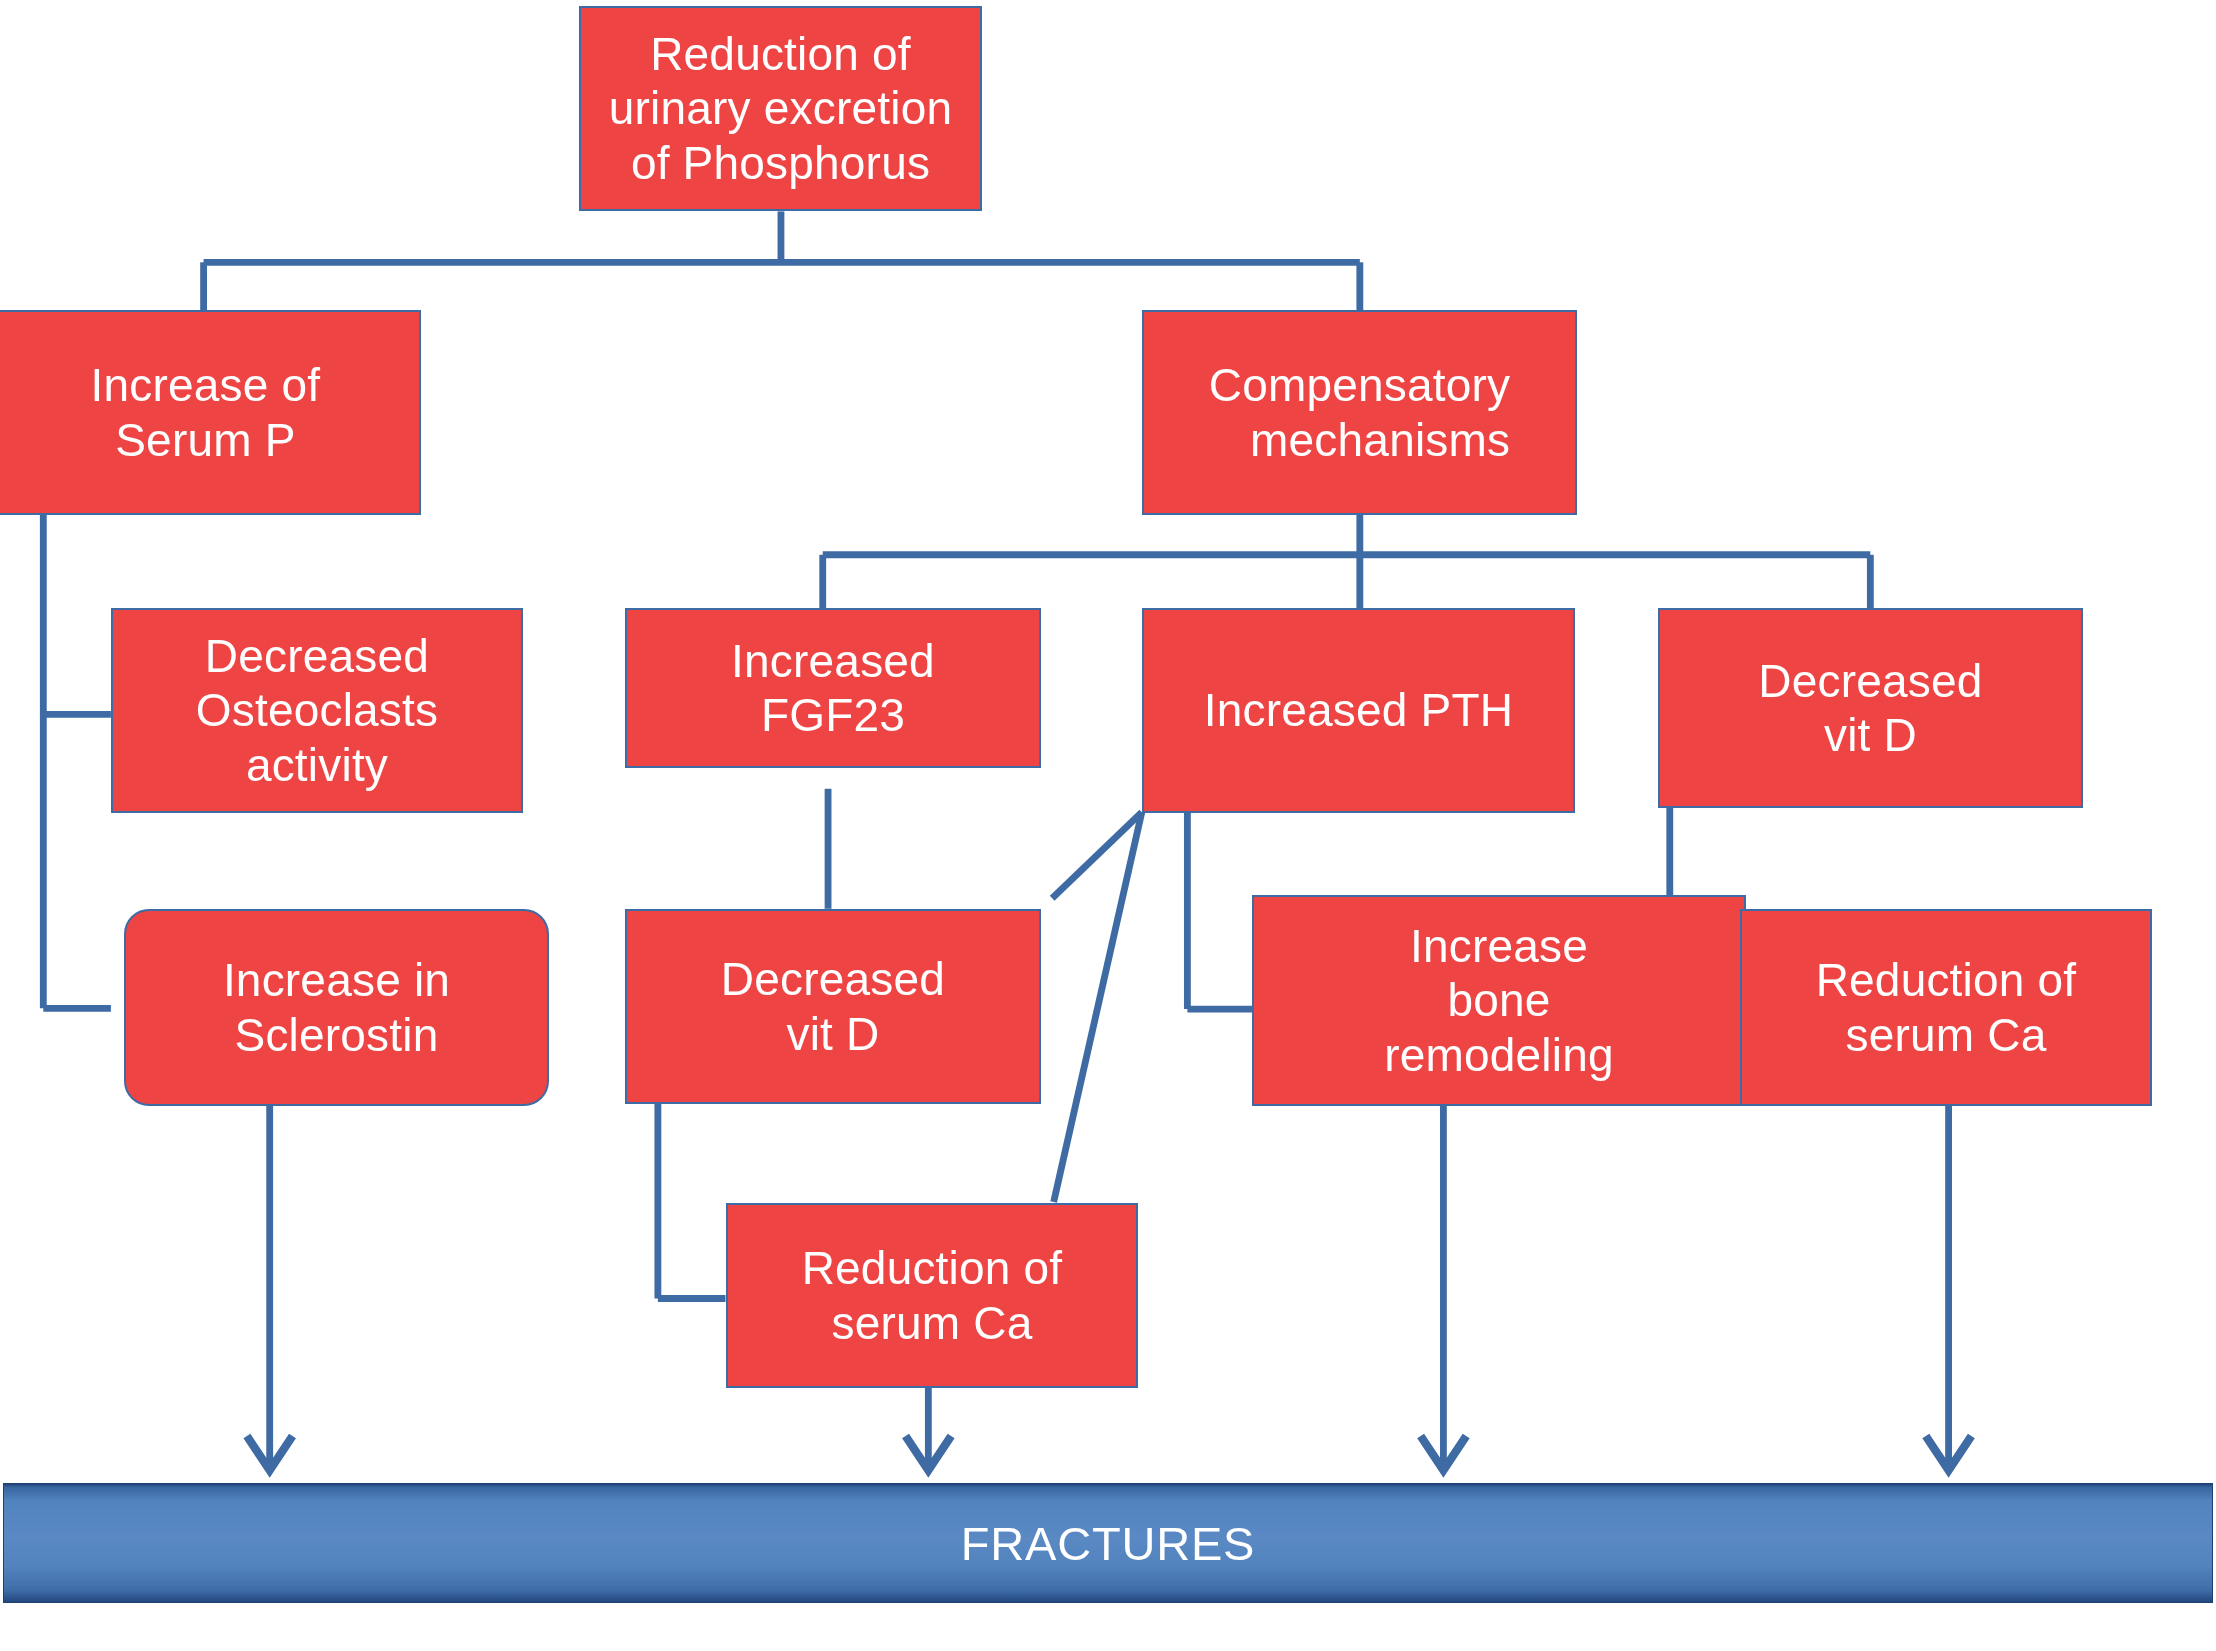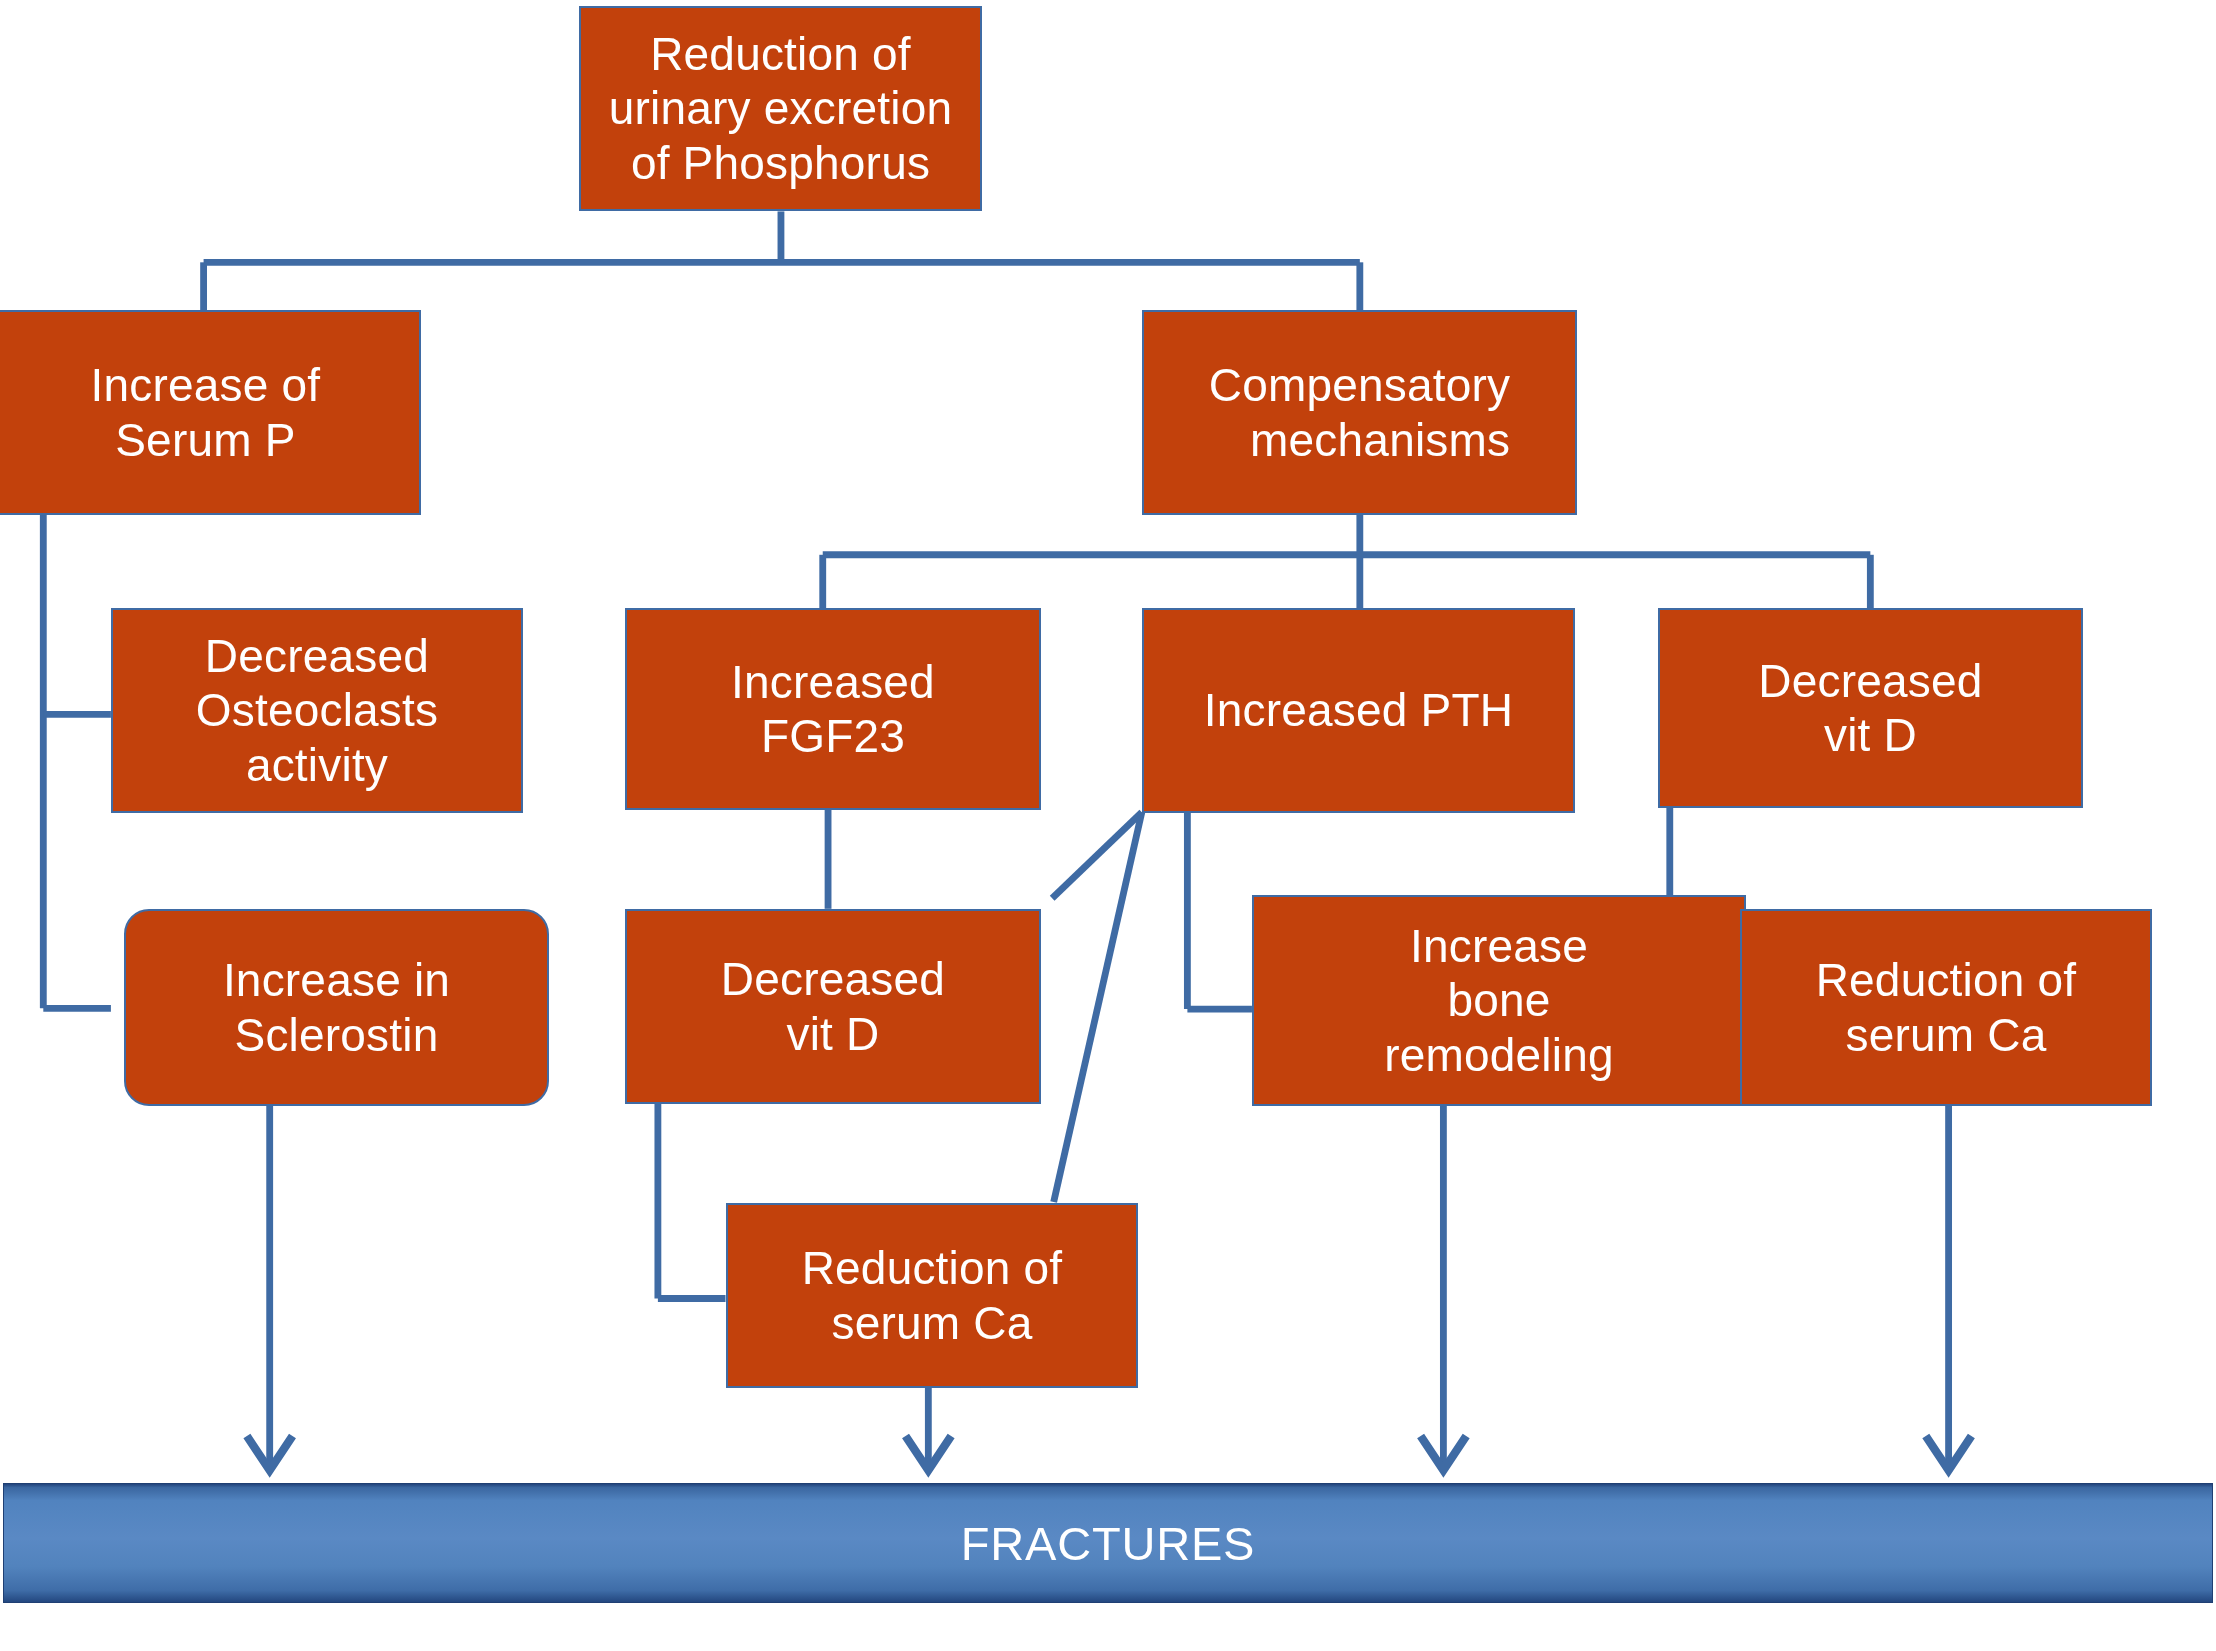--- a/index.html
+++ b/index.html
@@ -10,21 +10,21 @@
   #stage {
     position: relative;
     width: 2216px;
     height: 1652px;
     background: #ffffff;
     overflow: hidden;
     font-family: "Liberation Sans", sans-serif;
   }
   .node {
     position: absolute;
-    background: #c2410c;
+    background: #ef4444;
     border: 2.3px solid #3f6ba4;
     box-sizing: border-box;
     display: flex;
     align-items: center;
     justify-content: center;
     text-align: center;
     color: #ffffff;
     font-size: 46px;
     line-height: 1.18;
     font-family: "Liberation Sans", sans-serif;
@@ -111,21 +111,21 @@
   <div class="node" style="left:-10.6px; top:310px; width:432px; height:205px;">Increase of
 Serum P</div>
 
   <div class="node" style="left:1142px; top:310px; width:435px; height:205px;text-align:right;">Compensatory
 mechanisms</div>
 
   <div class="node" style="left:111px; top:608px; width:412px; height:205px;">Decreased
 Osteoclasts
 activity</div>
 
-  <div class="node" style="left:625px; top:608px; width:416px; height:202px;">Increased
+  <div class="node" style="left:625px; top:608px; width:416px; height:160px;">Increased
 FGF23</div>
 
   <div class="node" style="left:1142px; top:608px; width:433px; height:205px;">Increased PTH</div>
 
   <div class="node" style="left:1658px; top:608px; width:425px; height:200px;">Decreased
 vit D</div>
 
   <div class="node" style="left:124px; top:909px; width:425px; height:197px;border-radius:25px;">Increase in
 Sclerostin</div>
 

